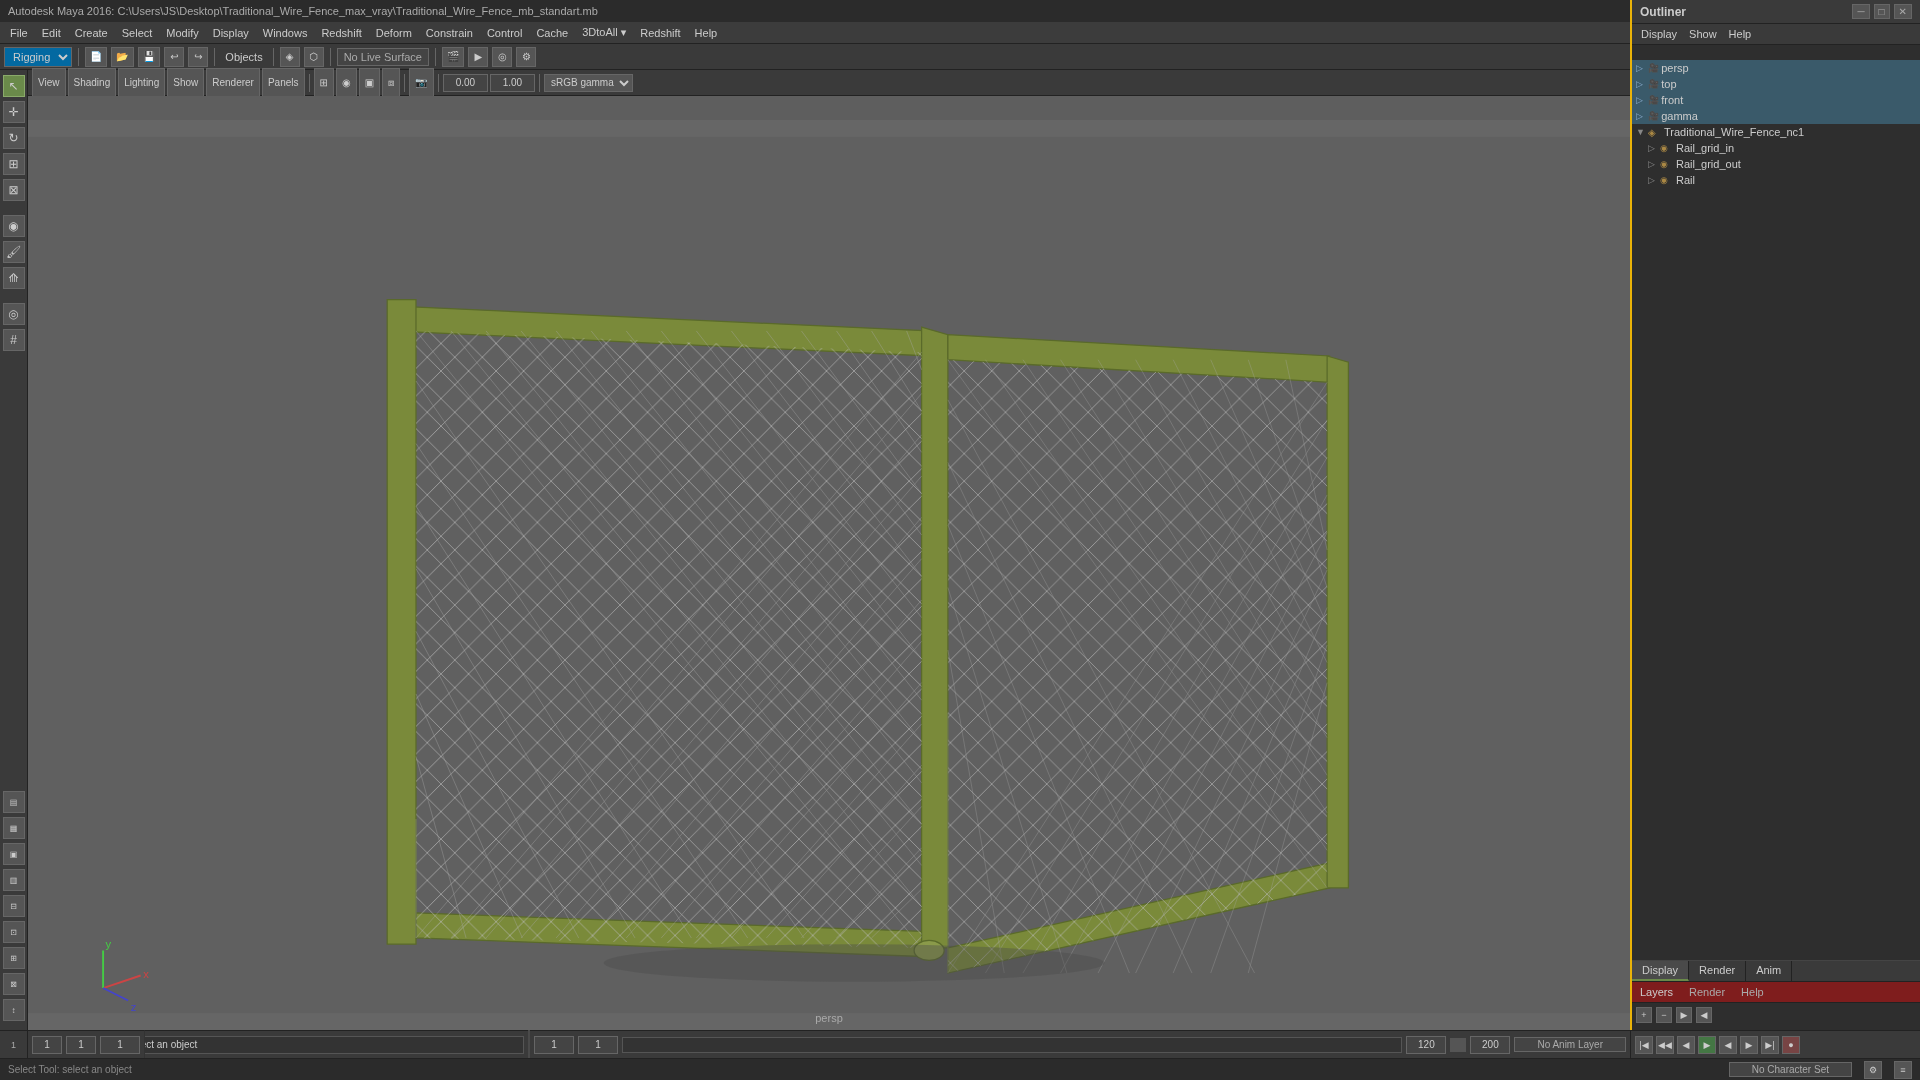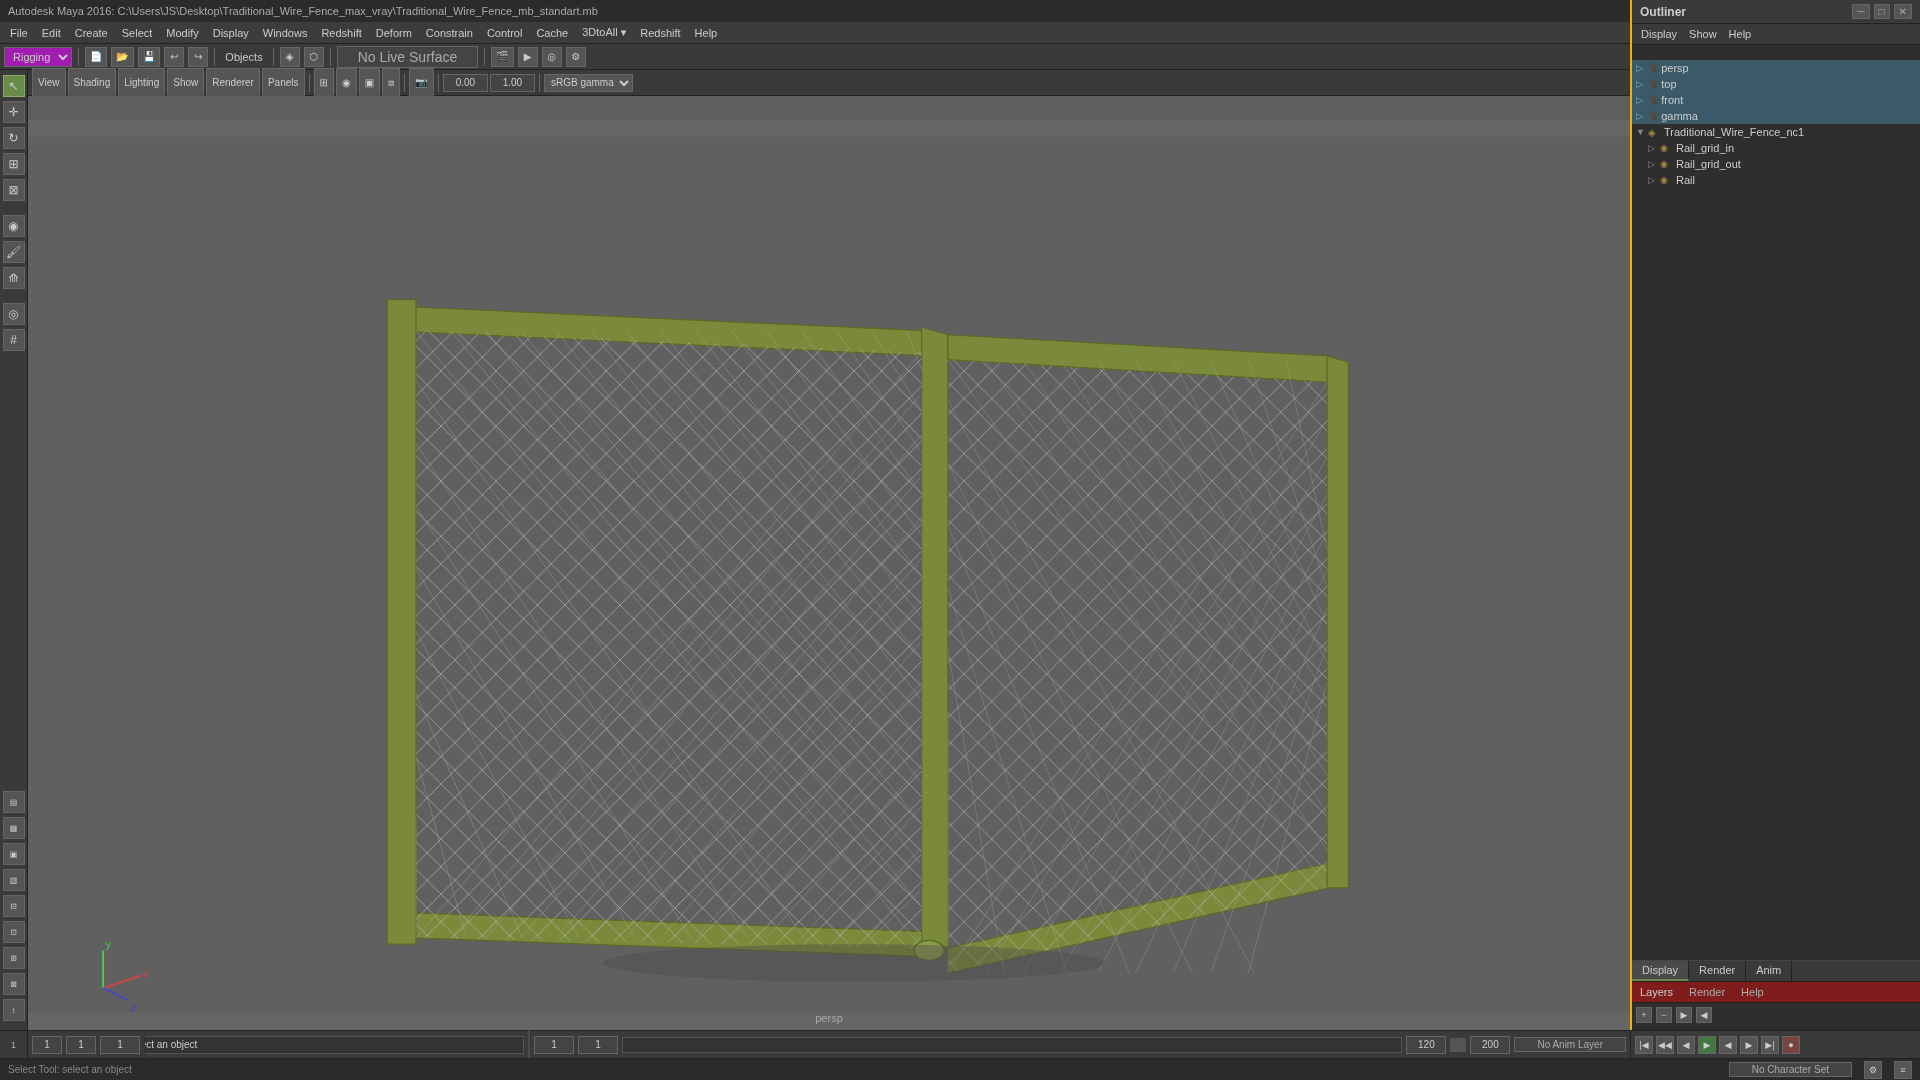--- a/index.html
+++ b/index.html
@@ -28,31 +28,31 @@
       padding: 2px 6px; font-size: 11px; color: #ccc; cursor: pointer;
     }
 
     
     #toolbar1 {
       position: absolute; top: 44px; left: 0; right: 0; height: 26px;
       background: #3a3a3a; display: flex; align-items: center; padding: 0 4px; gap: 4px;
       border-bottom: 1px solid #222;
     }
     .toolbar-select {
-      background: #a21caf; border: 1px solid #666; color: #ccc; height: 20px;
+      background: #0369a1; border: 1px solid #666; color: #ccc; height: 20px;
       font-size: 11px; padding: 0 4px; cursor: pointer;
     }
     .toolbar-btn {
       background: #555; border: 1px solid #666; color: #ccc; height: 20px; min-width: 20px;
       font-size: 10px; padding: 0 4px; cursor: pointer; display: flex; align-items: center; justify-content: center;
     }
     .toolbar-divider { width: 1px; height: 18px; background: #666; margin: 0 2px; }
     .toolbar-label { font-size: 11px; color: #ccc; padding: 0 4px; }
     .live-surface-badge {
-      background: #444; border: 1px solid #666; padding: 2px 20px; font-size: 14px; color: #aaa;
+      background: #444; border: 1px solid #666; padding: 2px 6px; font-size: 11px; color: #aaa;
     }
 
     
     #left-toolbar {
       position: absolute; top: 70px; left: 0; width: 28px; bottom: 22px;
       background: #3a3a3a; border-right: 1px solid #222;
       display: flex; flex-direction: column; align-items: center; padding: 4px 0; gap: 2px;
     }
     .left-btn {
       width: 22px; height: 22px; background: #555; border: 1px solid #666;

